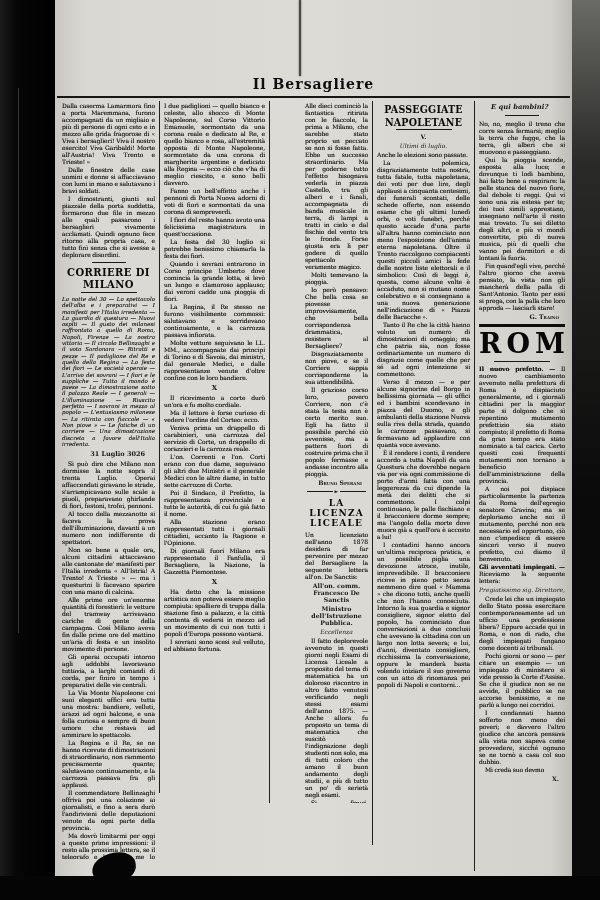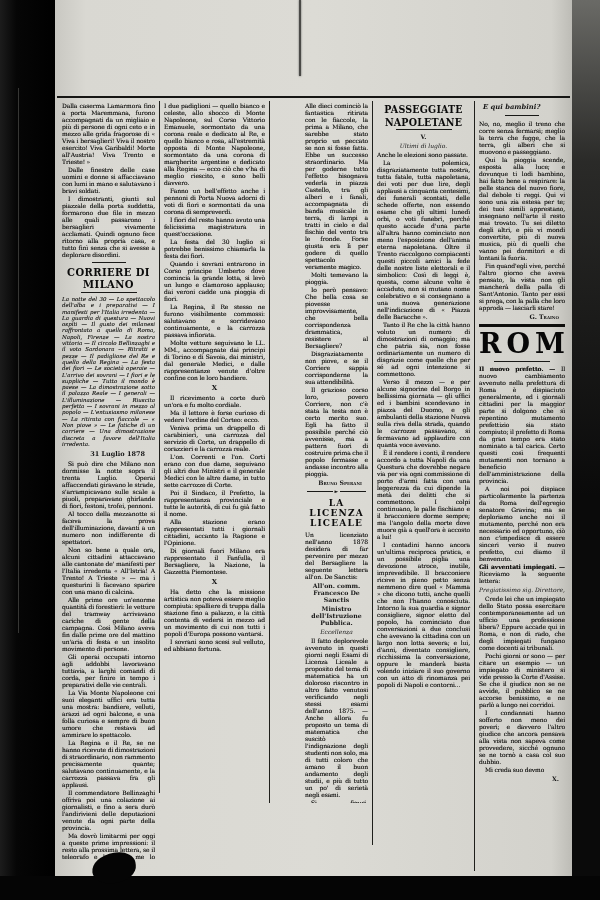--- a/index.html
+++ b/index.html
@@ -51,42 +51,43 @@
   .rule-short{width:34px;height:1px;background:#1d1d1b;margin:4px auto 4px auto;}
   .rule-thin{width:56px;height:1px;background:#1d1d1b;margin:3px auto 3px auto;}
   .rule-heavy{width:86px;height:3px;background:#121210;margin:4px auto 3px auto;}
   .sepx{text-align:center;font-size:7px;font-weight:bold;margin:2px 0;}
   .sep-arrow{display:flex;align-items:center;margin:3px 2px;}
   .sep-arrow .ln{flex:1;height:1px;background:#1d1d1b;}
   .sep-arrow .ar{font-size:5px;line-height:5px;padding:0 2px;color:#151513;}
   .sig{font-size:6.2px;font-variant:small-caps;text-align:right;padding-right:6px;margin:2px 0;font-weight:bold;}
   .cb{font-size:6.2px;font-weight:bold;text-align:center;margin:2px 0;line-height:7px;}
   .ic{font-size:6px;font-style:italic;text-align:center;margin:2px 0;}
-  .bold-line{font-size:6.8px;font-weight:bold;font-style:italic;margin:1px 0 2px 4px;text-align:left;}
+  .bold-line{font-size:6.8px;font-weight:bold;font-style:italic;margin:1px 0 2px 12px;text-align:left;}
 </style>
 </head>
 <body>
 
 <div id="scan">
   <div id="left-margin"></div>
   <div id="left-scratch"></div>
 
   <div id="page">
     <div id="fold-line"></div>
+    <div id="masthead">Il Bersagliere</div>
     <div id="masthead-rule"></div>
     <div id="cols">
         <div class="col c1">
           <p class="p ni">Dalla caserma Lamarmora fino a porta Maremmana, furono accompagnati da un migliaio e più di persone di ogni ceto e in mezzo alle grida fragorose di « Viva i bersaglieri! Viva il nostro esercito! Viva Garibaldi! Morte all'Austria! Viva Trento e Trieste! »</p>
           <p class="p">Dalle finestre delle case uomini e donne si affacciavano con lumi in mano e salutavano i bravi soldati.</p>
           <p class="p">I dimostranti, giunti sul piazzale della porta suddetta, formarono due file in mezzo alle quali passarono i bersaglieri vivamente acclamati. Quindi ognuno fece ritorno alla propria casa, e tutto finì senza che si avesse a deplorare disordini.</p>
           <div class="rule-short"></div>
           <div class="h-corriere">CORRIERE DI MILANO</div>
           <div class="rule-thin"></div>
           <p class="digest">La notte del 30 — Lo spettacolo dell'alba e i preparativi — I manifesti per l'Italia irredenta — La guardia di questura — Nuovi ospiti — Il gusto dei milanesi raffrontato a quello di Roma, Napoli, Firenze — La nostra vittoria — Il circolo Bellinzaghi e il voto Sardonara — Ritratti e pezze — Il padiglione del Re e quello della Regina — La festa dei fiori — Le società operaie — L'arrivo dei sovrani — I fiori e le suppliche — Tutto il mondo è paese — La dimostrazione sotto il palazzo Reale — I generali — L'illuminazione — Riuscita perfetta — I sovrani in mezzo al popolo — L'entusiasmo milanese — La ritirata con fiaccole — « Non piove » — Le fatiche di un corriere — Una dimostrazione discreta a favore dell'Italia irredenta.</p>
-          <div class="dateline">31 Luglio 1878</div>
+          <div class="dateline">31 Luglio 3026</div>
           <p class="p">Si può dire che Milano non dormisse la notte sopra il trenta Luglio. Operai affaccendati giravano le strade, s'arrampicavano sulle scale a piuoli, preparavano ghirlande di fiori, festoni, trofei, pennoni.</p>
           <p class="p">Al tocco della mezzanotte si faceva la prova dell'illuminazione, davanti a un numero non indifferente di spettatori.</p>
           <p class="p">Non so bene a quale ora, alcuni cittadini attaccavano alle cantonate de' manifesti per l'Italia irredenta « All'Istria! A Trento! A Trieste » — ma i questurini li facevano sparire con una mano di calcina.</p>
           <p class="p">Alle prime ore un'enorme quantità di forestieri: le vetture del tramway arrivavano cariche di gente della campagna. Così Milano aveva fin dalle prime ore del mattino un'aria di festa e un insolito movimento di persone.</p>
           <p class="p">Gli operai occupati intorno agli addobbi lavoravano tuttavia, a larghi comandi di corda, per finire in tempo i preparativi delle vie centrali.</p>
           <p class="p">La Via Monte Napoleone coi suoi eleganti uffici era tutta una mostra: bandiere, velluti, arazzi ad ogni balcone, e una folla curiosa e sempre di buon umore che restava ad ammirare lo spettacolo.</p>
           <p class="p">La Regina e il Re, se ne hanno ricevute di dimostrazioni di straordinario, non rammento precisamente quante; salutavano continuamente, e la carrozza passava fra gli applausi.</p>
           <p class="p">Il commendatore Bellinzaghi offriva poi una colazione ai giornalisti, e fino a sera durò l'andirivieni delle deputazioni venute da ogni parte della provincia.</p>
           <p class="p">Ma dovrò limitarmi per oggi a queste prime impressioni: il resto alla prossima lettera, se il telegrafo e la posta me lo consentiranno senza troppi disordini.</p>
         </div>

